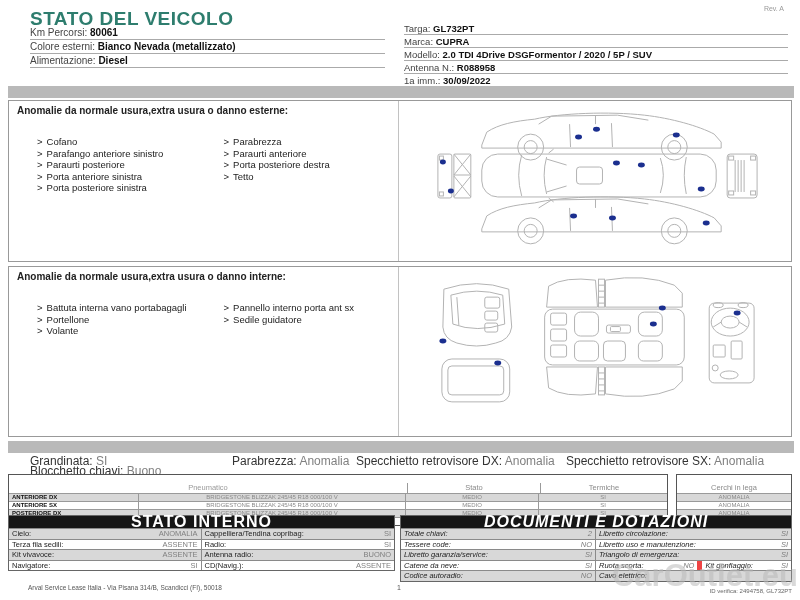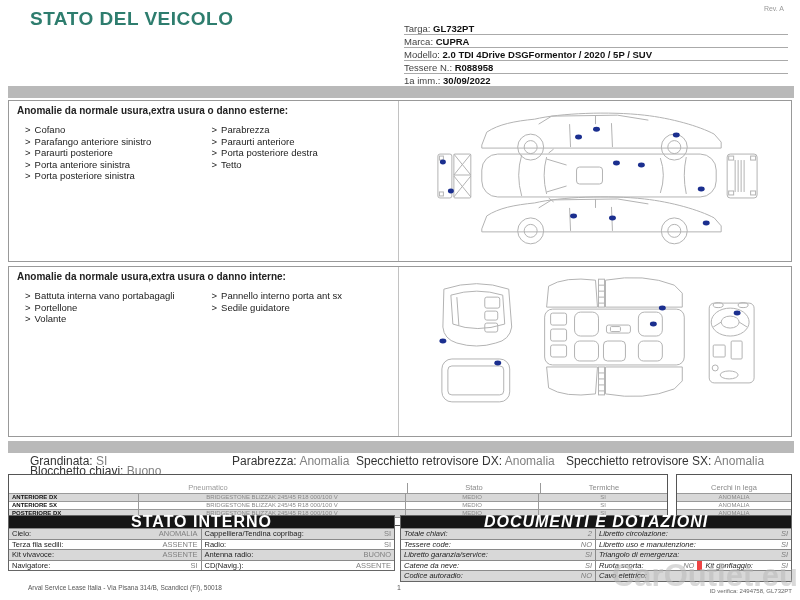--- a/index.html
+++ b/index.html
@@ -26,21 +26,21 @@
          background:#fff; display:flex; box-sizing:border-box; }
   .sec-ext { top:100px; height:162px; }
   .sec-int { top:266px; height:171px; }
   .sec-left { width:390px; border-right:1px solid #c2c2c2; padding:4px 8px;
               box-sizing:border-box; flex:none; }
   .sec-right { flex:1; position:relative; }
   .sec-right svg { position:absolute; left:0; top:0; width:100%; height:100%; }
   .sec-title { font-size:10px; font-weight:bold; margin:0 0 4px 0; }
   .cols { display:flex; }
   .col { width:50%; }
-  ul.anom { list-style:none; margin:4px; padding:0 0 0 4px; font-size:9.5px;
+  ul.anom { list-style:none; margin:16px; padding:0 0 0 4px; font-size:9.5px;
             line-height:11.5px; color:#222; }
   ul.anom .marker { margin-right:4px; }
   
   .status-item { position:absolute; font-size:12px; white-space:nowrap; }
   .sl { color:#333; } .sv { color:#808080; }
   .st-grand { left:30px; top:454px; }
   .st-block { left:30px; top:464px; }
   .st-parab { left:232px; top:454px; }
   .st-sdx   { left:356px; top:454px; }
   .st-ssx   { left:566px; top:454px; }
@@ -90,36 +90,50 @@
   .diag .dot { fill:#1b2f8f; stroke:none; }
 </style>
 </head>
 <body>
 
 <div class="page">
 
   <div class="title">STATO DEL VEICOLO</div>
   <div class="rev">Rev. A</div>
 
+  <div class="fields-left">
+    <div class="field">
+      <span class="flabel">Km Percorsi:</span>
+      <span class="fvalue">80061</span>
+    </div>
+    <div class="field">
+      <span class="flabel">Colore esterni:</span>
+      <span class="fvalue">Bianco Nevada (metallizzato)</span>
+    </div>
+    <div class="field">
+      <span class="flabel">Alimentazione:</span>
+      <span class="fvalue">Diesel</span>
+    </div>
+  </div>
 
   <div class="fields-right">
     <div class="field">
       <span class="flabel">Targa:</span>
       <span class="fvalue">GL732PT</span>
     </div>
     <div class="field">
       <span class="flabel">Marca:</span>
       <span class="fvalue">CUPRA</span>
     </div>
     <div class="field">
       <span class="flabel">Modello:</span>
       <span class="fvalue">2.0 TDI 4Drive DSGFormentor / 2020 / 5P / SUV</span>
     </div>
     <div class="field">
-      <span class="flabel">Tessere N.:</span>
+      <span class="flabel">Antenna N.:</span>
       <span class="fvalue">R088958</span>
     </div>
     <div class="field">
       <span class="flabel">1a imm.:</span>
       <span class="fvalue">30/09/2022</span>
     </div>
   </div>
 
   <div class="bar bar1"></div>
 

